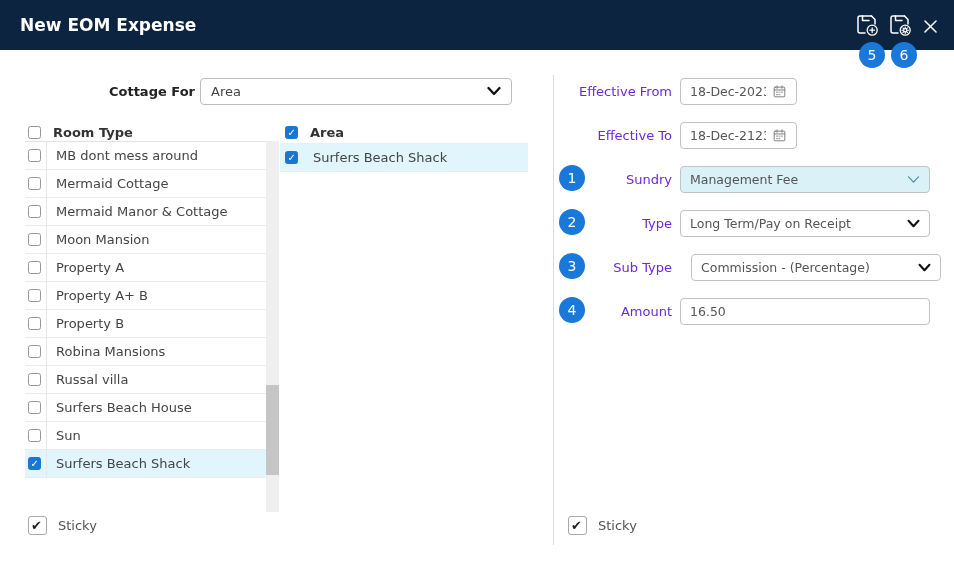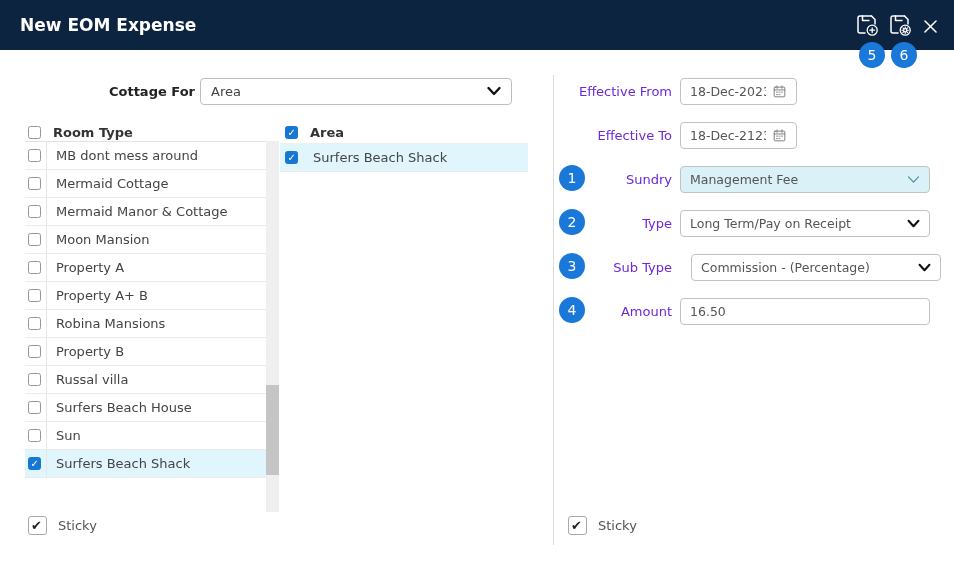--- a/index.html
+++ b/index.html
@@ -145,25 +145,25 @@
       <div class="lrow">
         <span class="cb"></span>
         <span class="rlabel">Property A</span>
       </div>
       <div class="lrow">
         <span class="cb"></span>
         <span class="rlabel">Property A+ B</span>
       </div>
       <div class="lrow">
         <span class="cb"></span>
+        <span class="rlabel">Property B</span>
+      </div>
+      <div class="lrow">
+        <span class="cb"></span>
         <span class="rlabel">Robina Mansions</span>
-      </div>
-      <div class="lrow">
-        <span class="cb"></span>
-        <span class="rlabel">Property B</span>
       </div>
       <div class="lrow">
         <span class="cb"></span>
         <span class="rlabel">Russal villa</span>
       </div>
       <div class="lrow">
         <span class="cb"></span>
         <span class="rlabel">Surfers Beach House</span>
       </div>
       <div class="lrow">

